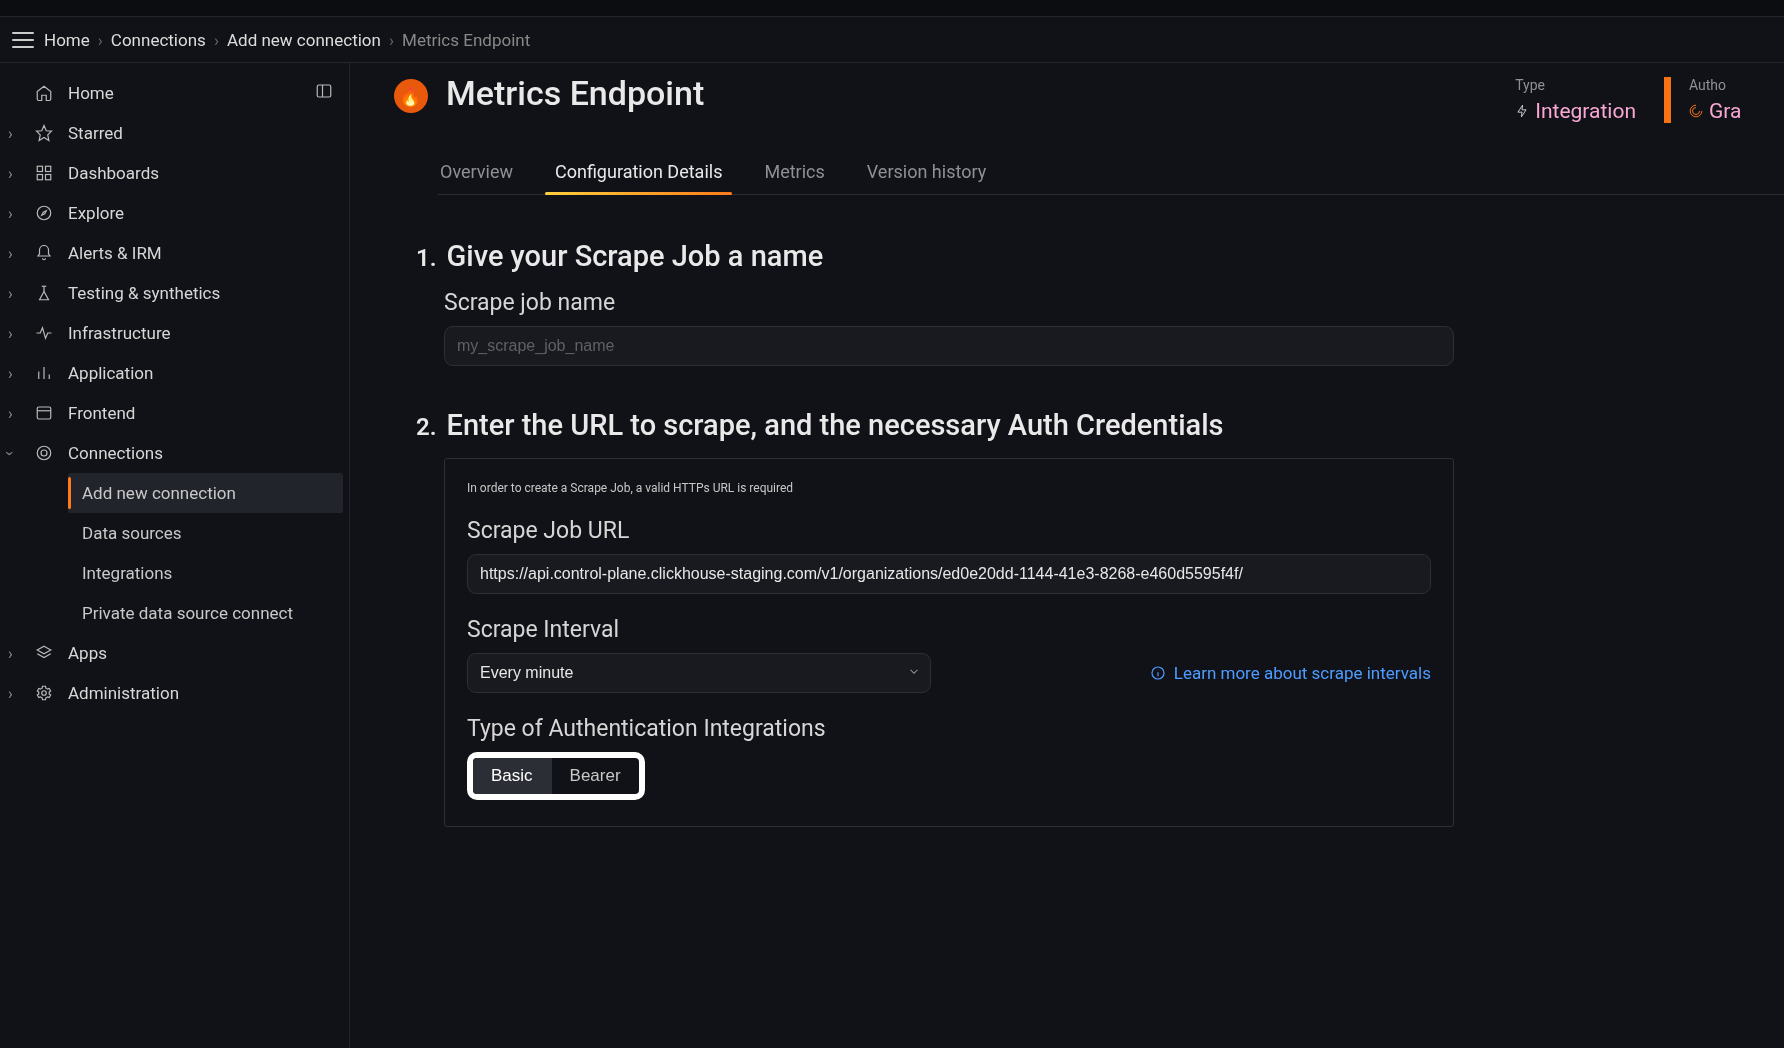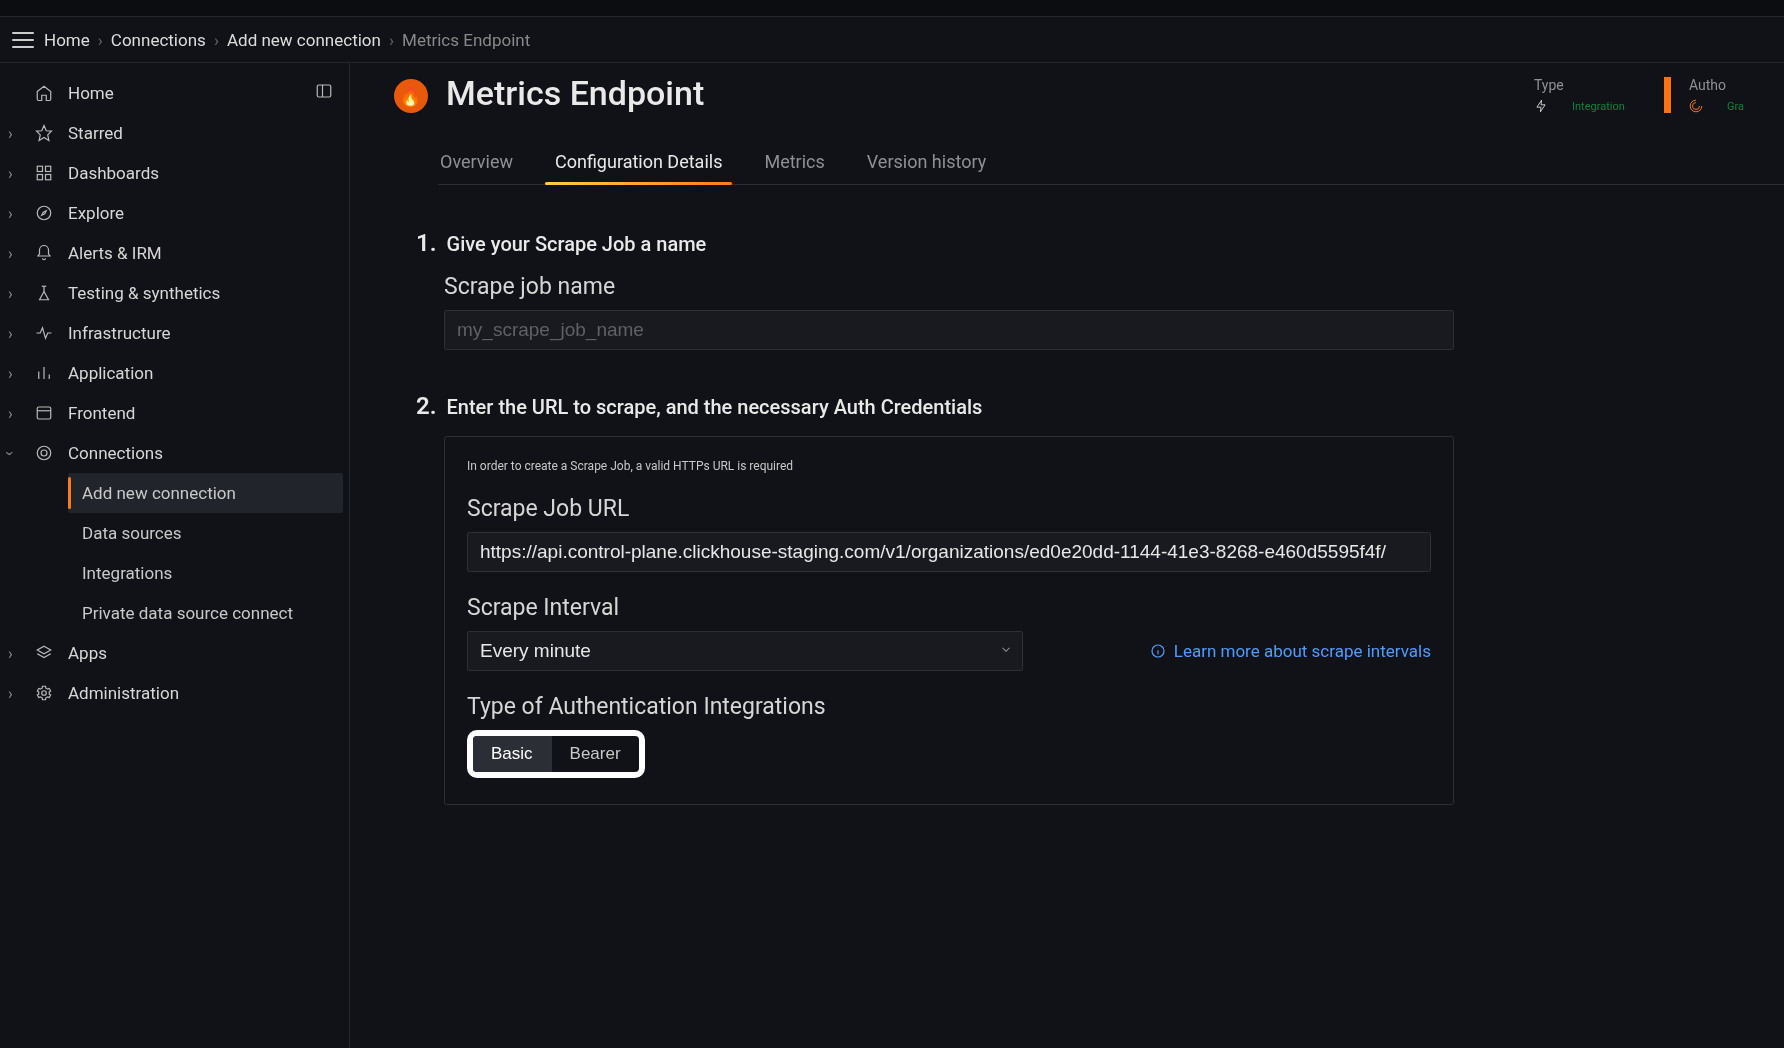--- a/index.html
+++ b/index.html
@@ -40,47 +40,47 @@
 
 .main { flex: 1; overflow-y: auto; padding: 10px 0 40px 44px; }
 .page-header { display: flex; align-items: flex-start; gap: 18px; padding-right: 0; }
 .page-icon { width: 34px; height: 34px; border-radius: 50%; background: #e8590c; display: flex; align-items: center; justify-content: center; margin-top: 6px; }
 .page-icon span { font-size: 18px; }
 .page-title { font-size: 34px; font-weight: 500; color: #e9e9e9; flex: 1; }
 .meta { display: flex; gap: 28px; padding-right: 0; margin-top: 4px; overflow: hidden; }
 .meta-col { padding-left: 18px; border-left: 7px solid #f97316; display: flex; flex-direction: column; gap: 6px; min-width: 120px; }
 .meta-col:first-child { border-left: none; }
 .meta-label { font-size: 14px; color: #8e9096; }
-.meta-value { font-size: 11px; color: #15803d; display: flex; align-items: center; gap: 24px; white-space: nowrap; }
+.meta-value { font-size: 21px; color: #f9a8d4; display: flex; align-items: center; gap: 6px; white-space: nowrap; }
 .meta-value svg { stroke: #d6d6d6; fill: none; stroke-width: 1.6; }
 .meta-value.orange svg { stroke: #ff7b1a; }
 
 
 .tabs { display: flex; gap: 38px; margin: 28px 0 0 44px; border-bottom: 1px solid #2c2d33; }
 .tab { padding: 10px 2px 12px; font-size: 18px; color: #8e9096; cursor: pointer; position: relative; }
 .tab.active { color: #e9e9e9; }
 .tab.active::after { content: ""; position: absolute; left: -8px; right: -8px; bottom: -1px; height: 3px; background: linear-gradient(90deg,#ffcf3e,#ff7b1a); border-radius: 2px; }
 
 
 .content { padding: 44px 0 0 22px; max-width: 1060px; }
 .step { margin-bottom: 42px; }
 .step-head { display: flex; align-items: baseline; gap: 10px; margin-bottom: 16px; }
 .step-num { font-size: 24px; font-weight: 600; color: #e9e9e9; }
-.step-title { font-size: 20px; font-weight: 500; color: #e9e9e9; }
+.step-title { font-size: 29px; font-weight: 500; color: #e9e9e9; }
 .step-body { padding-left: 28px; }
 
 .field-label { font-size: 23px; color: #d6d6d6; margin-bottom: 10px; }
-.text-input { width: 100%; height: 40px; background: #181a1f; border: 1px solid #2d2f36; border-radius: 2px; color: #e7e7e7; font-size: 19px; padding: 4px 12px; outline: none; }
+.text-input { width: 100%; height: 40px; background: #181a1f; border: 1px solid #2d2f36; border-radius: 9px; color: #e7e7e7; font-size: 16px; padding: 4px 12px; outline: none; }
 .text-input::placeholder { color: #5e6066; }
 
 .panel { border: 1px solid #2d2f36; border-radius: 3px; padding: 22px 22px 26px; }
 .panel-note { font-size: 12px; color: #c8c8c8; margin-bottom: 22px; }
 .field-block { margin-bottom: 22px; }
 .select-row { display: flex; align-items: center; gap: 28px; }
-.select { position: relative; width: 556px; }
+.select { position: relative; width: 464px; }
 .select .text-input { padding-right: 34px; }
 .select .chev { position: absolute; right: 10px; top: 50%; transform: translateY(-50%); pointer-events: none; }
 .select .chev svg { stroke: #9a9ca2; fill: none; stroke-width: 1.8; }
 .learn { margin-left: auto; display: flex; align-items: center; gap: 8px; color: #4e9cff; font-size: 17px; cursor: pointer; }
 .learn svg { stroke: #4e9cff; fill: none; stroke-width: 1.8; }
 
 .seg { display: inline-flex; border: 6px solid #ffffff; border-radius: 10px; overflow: hidden; }
 .seg button { background: transparent; border: none; color: #c8c8c8; font-size: 17px; padding: 8px 18px; cursor: pointer; }
 .seg button.active { background: #2c2e35; color: #ffffff; font-weight: 500; }
 .seg button + button { border-left: 1px solid #2d2f36; }

